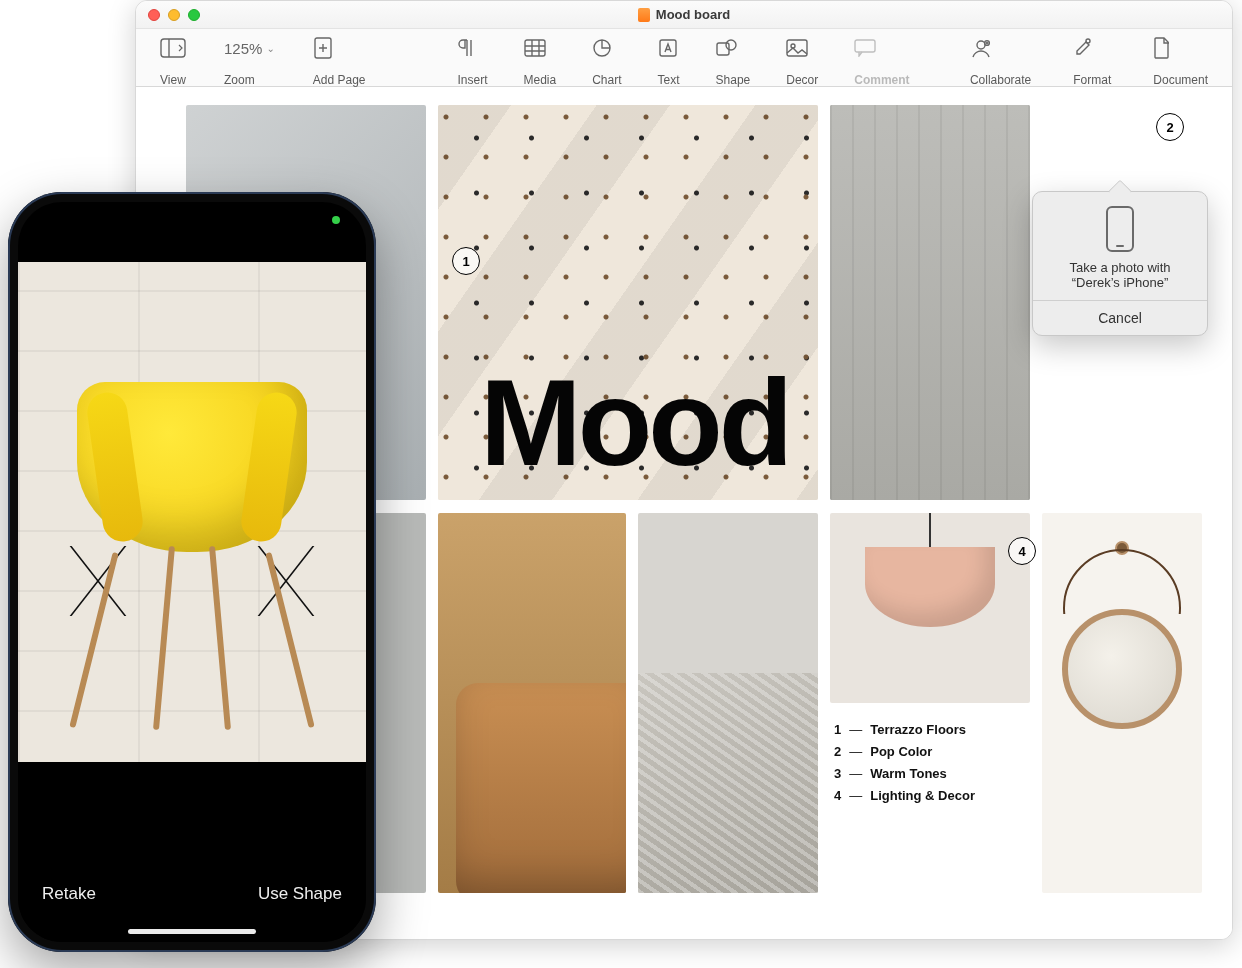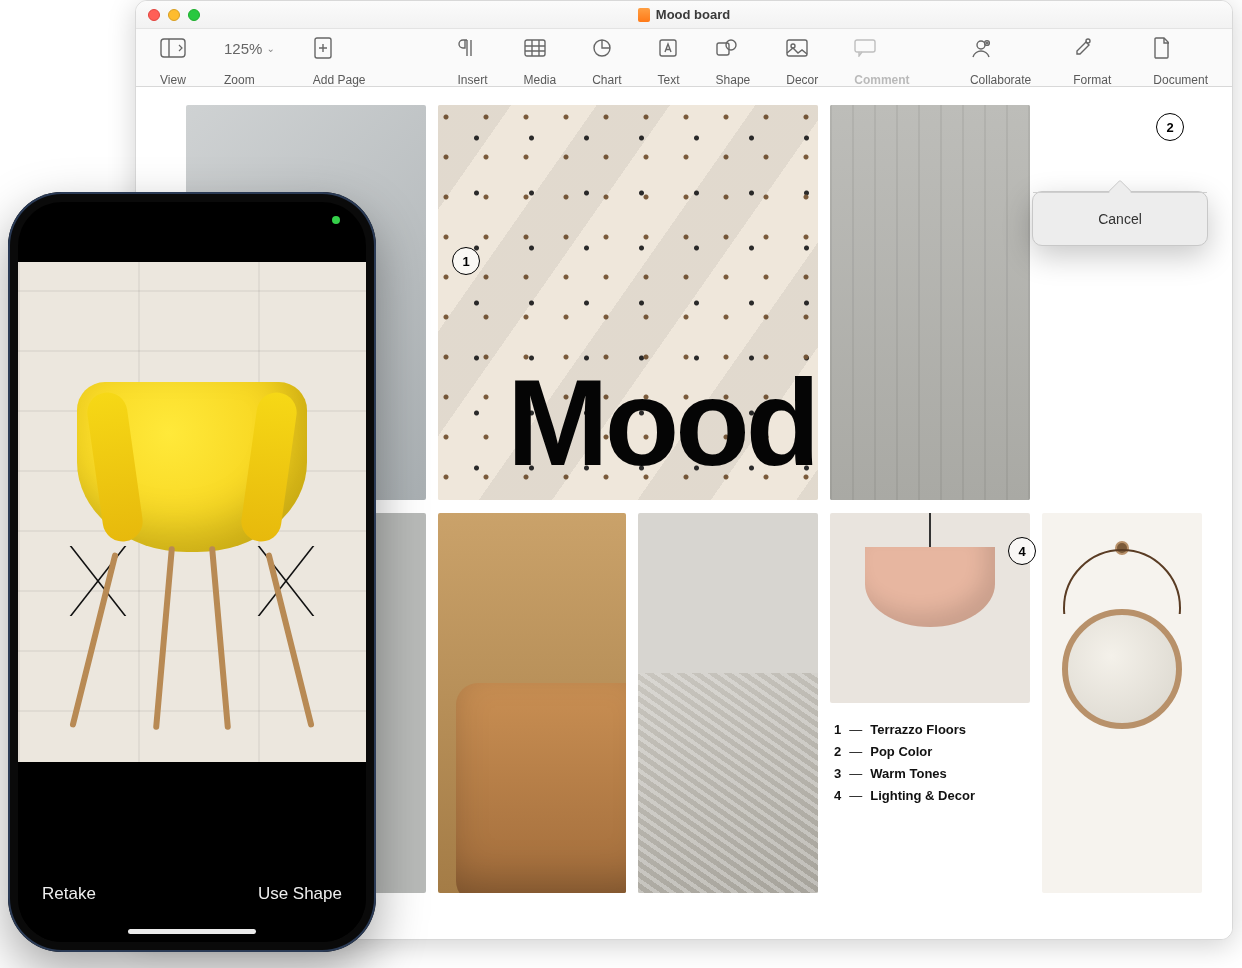--- a/index.html
+++ b/index.html
@@ -112,39 +112,39 @@
   .mirror .strap{width:118px;height:118px;border:2px solid #5a3c24;border-radius:50%;margin:-4px auto 0;clip-path:polygon(0 0,100% 0,100% 55%,0 55%);}
   .mirror .glass{width:120px;height:120px;border-radius:50%;background:radial-gradient(circle at 40% 38%,#f4f1ea,#d9d5cc);border:6px solid #b8916a;margin:-58px auto 0;}
   .legend{position:absolute;left:668px;top:614px;font-size:13px;font-weight:700;line-height:1.7;color:#111;}
   .legend .row{display:flex;gap:8px;}
   .legend .dash{font-weight:400;}
   .bignum{position:absolute;width:28px;height:28px;border:1.5px solid #000;border-radius:50%;display:flex;align-items:center;justify-content:center;font-size:13px;font-weight:600;background:rgba(255,255,255,.7);}
   .bignum.n1{left:286px;top:142px;}
   .bignum.n2{left:990px;top:8px;background:#fff;}
   .bignum.n4{left:842px;top:432px;}
   .headline{
-    position:absolute;left:341px;top:262px;
+    position:absolute;left:314px;top:262px;
     font-size:122px;font-weight:800;letter-spacing:-4px;line-height:.92;color:#050505;
   }
 
   
   .popover{
     position:absolute; right:24px; top:190px; width:176px;
     background:#ededed;border:1px solid #c8c8c8;border-radius:10px;
     box-shadow:0 10px 30px rgba(0,0,0,.22);
     font-size:13px;color:#333;text-align:center;
   }
   .popover::before{
     content:"";position:absolute;top:-9px;left:50%;transform:translateX(-50%) rotate(45deg);
     width:16px;height:16px;background:#ededed;border-left:1px solid #c8c8c8;border-top:1px solid #c8c8c8;border-radius:2px;
   }
   .popover .body{padding:14px 12px 10px;}
   .popover .ph-icon{width:28px;height:46px;border:2px solid #6a6a6a;border-radius:6px;margin:0 auto 8px;position:relative;}
   .popover .ph-icon::after{content:"";position:absolute;bottom:3px;left:50%;transform:translateX(-50%);width:8px;height:2px;border-radius:2px;background:#6a6a6a;}
-  .popover .cancel{border-top:1px solid #cfcfcf;padding:18px 0;font-size:14px;color:#333;cursor:pointer;}
+  .popover .cancel{border-top:1px solid #cfcfcf;padding:9px 0;font-size:14px;color:#333;cursor:pointer;}
 
   
   .iphone{
     position:absolute;left:8px;top:192px;width:368px;height:760px;
     background:#0a0a0a;border-radius:54px;padding:10px;
     box-shadow:0 20px 50px rgba(0,0,0,.35),inset 0 0 0 2px #2a3a55;
   }
   .screen{
     width:100%;height:100%;background:#000;border-radius:44px;overflow:hidden;position:relative;
   }
@@ -381,20 +381,25 @@
         <div class="row">
           <span>4</span>
           <span class="dash">—</span>
           <span>Lighting &amp; Decor</span>
         </div>
       </div>
     </div>
   </div>
 
   <div class="popover">
+    <div class="body">
+      <div class="ph-icon"></div>
+      <div>Take a photo with</div>
+      <div>“Derek’s iPhone”</div>
+    </div>
     <div class="cancel">Cancel</div>
   </div>
 </div>
 
 <div class="iphone">
   <div class="screen">
     <div class="notch"></div>
     <div class="status-dot"></div>
     <div class="viewfinder">
       <div class="bricks"></div>

